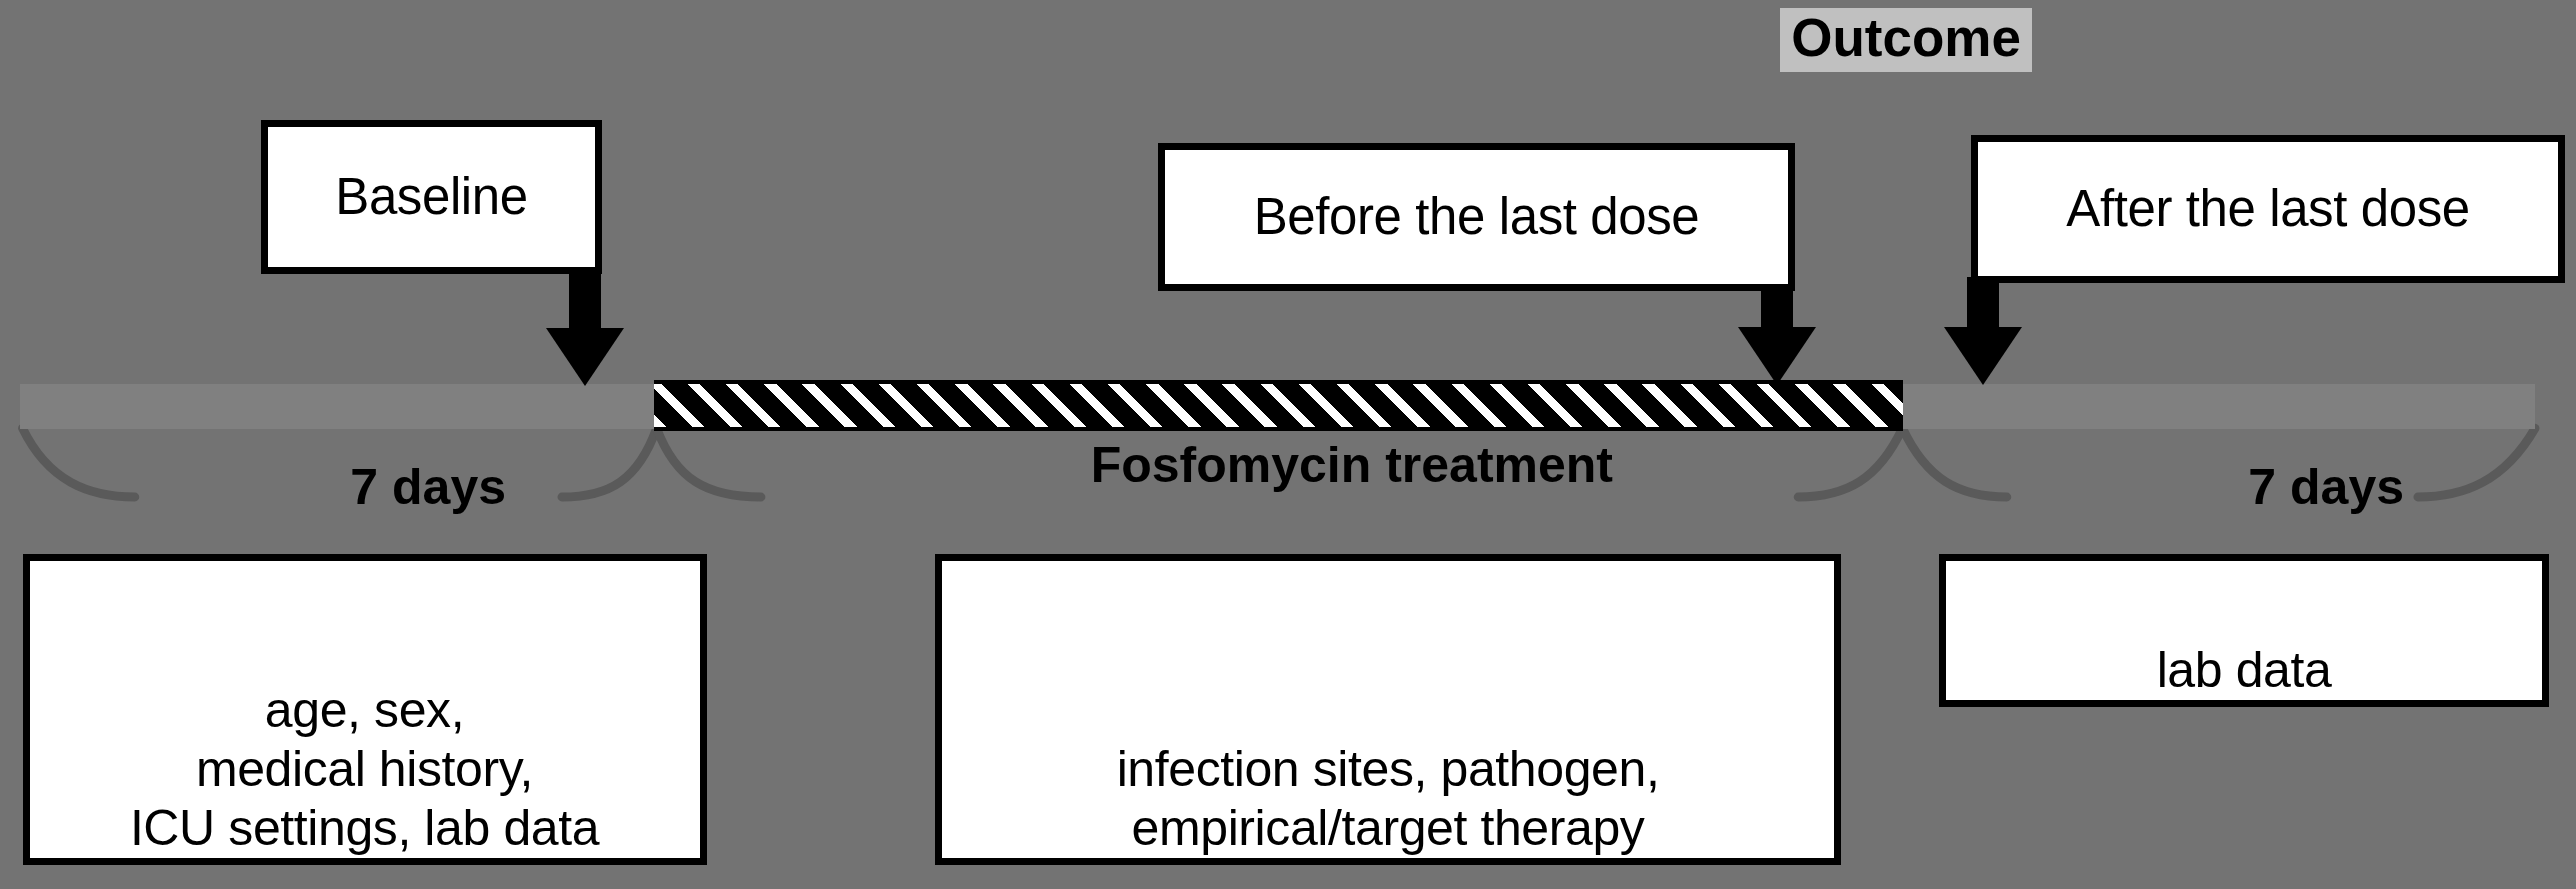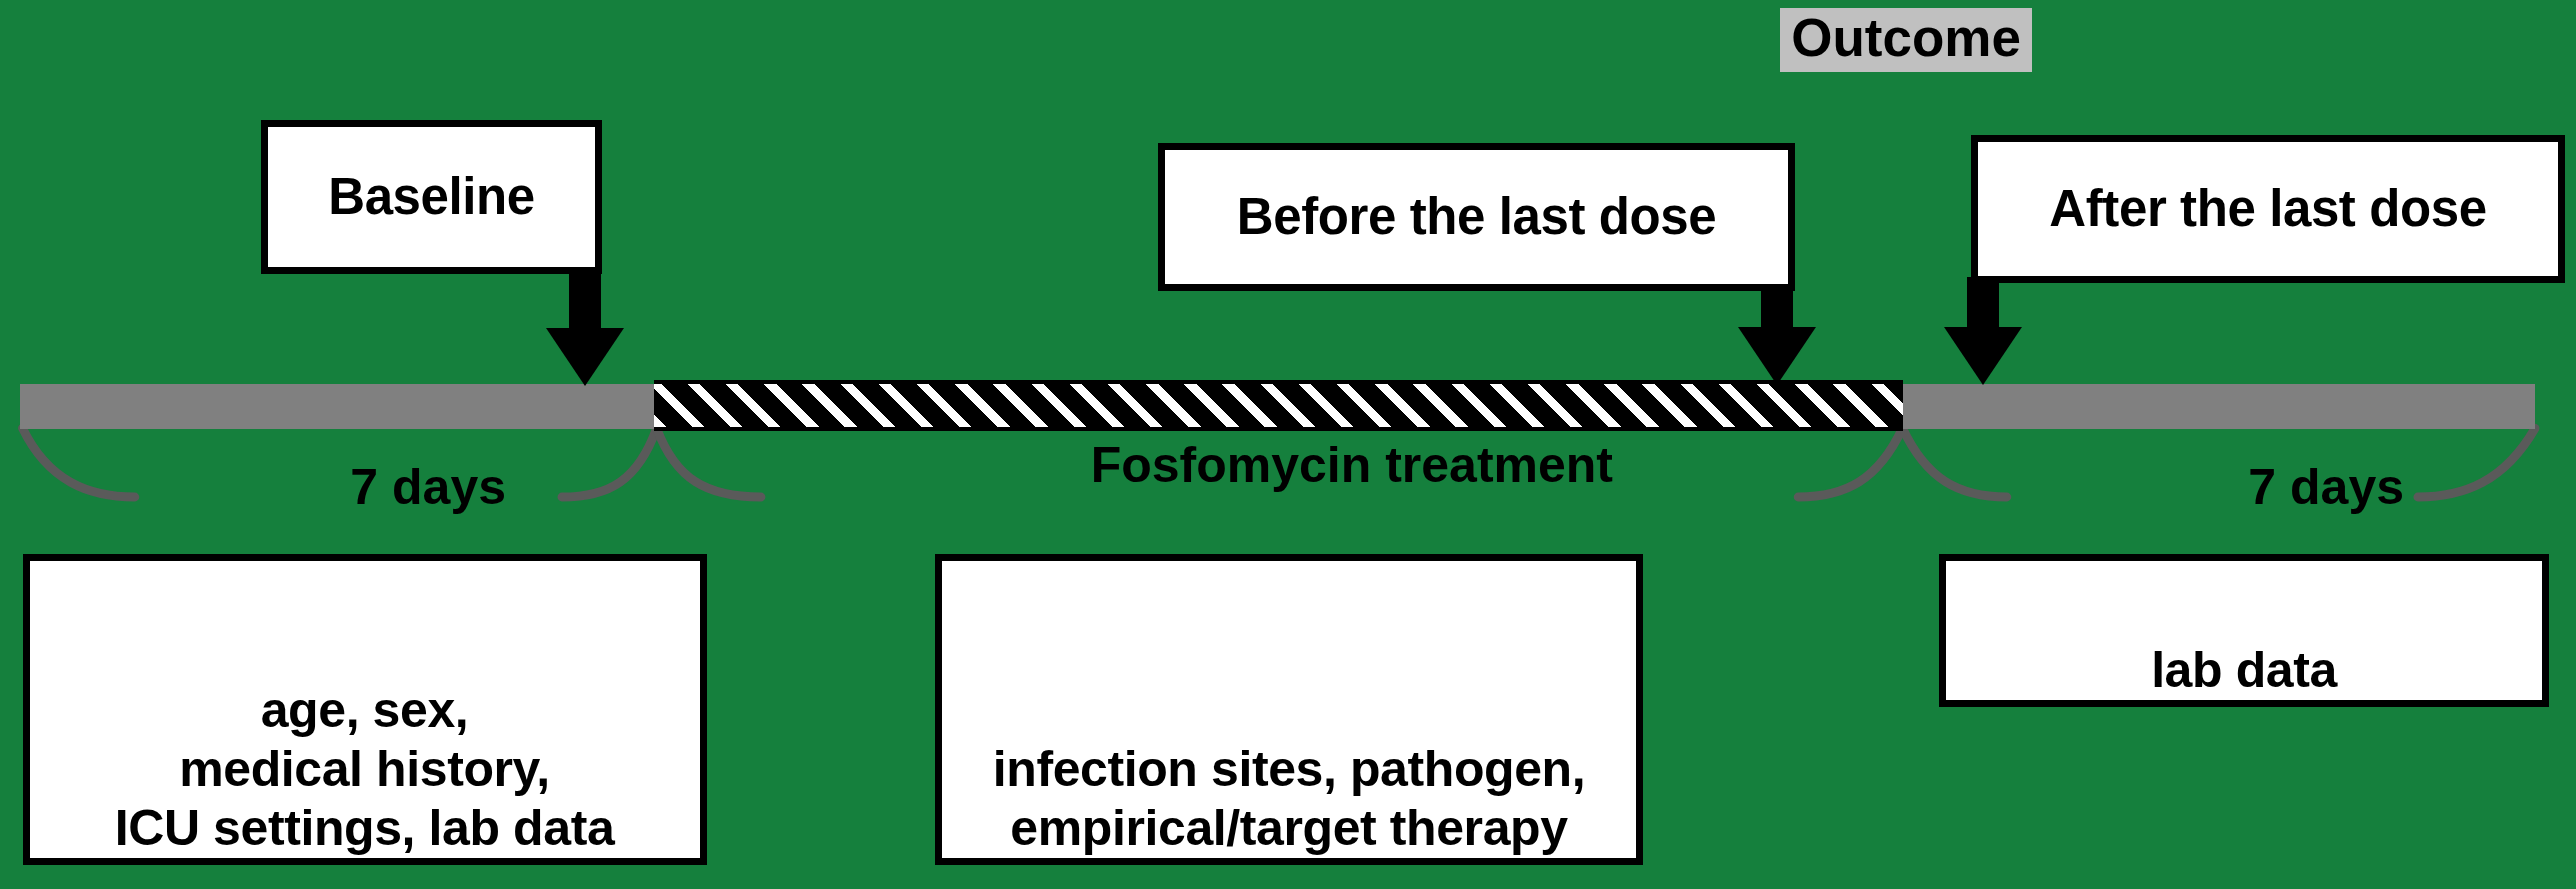--- a/index.html
+++ b/index.html
@@ -8,51 +8,51 @@
     padding: 0;
     background: #ffffff;
   }
   body {
     font-family: "Liberation Sans", sans-serif;
   }
   #canvas {
     position: relative;
     width: 2576px;
     height: 889px;
-    background: #15803d;
+    background: #737373;
     overflow: hidden;
   }
 
   
   .box {
     position: absolute;
     box-sizing: border-box;
     background: #ffffff;
     border: 7.2px solid #000000;
     display: flex;
     align-items: center;
     justify-content: center;
     text-align: center;
-    font-weight: bold;
+    font-weight: normal;
     color: #000000;
     line-height: 1.18;
     z-index: 6;
   }
 
   
   .top-box { font-size: 51px; letter-spacing: -0.4px; }
 
   #box-baseline        { left: 261px;  top: 120px;  width: 341px;  height: 154px; }
   #box-before-dose     { left: 1158px; top: 143px;  width: 637px;  height: 148px; }
   #box-after-dose      { left: 1971px; top: 135px;  width: 594px;  height: 148px; }
 
   
   .data-box { font-size: 50px; letter-spacing: -0.4px; align-items: flex-end; }
   #box-baseline-data   { left: 22.5px;   top: 554px;  width: 684px;  height: 311px; }
-  #box-treatment-data  { left: 935px; top: 554px;  width: 708px; height: 311px; }
+  #box-treatment-data  { left: 935px; top: 554px;  width: 906px; height: 311px; }
   #box-outcome-data    { left: 1939px; top: 554px;  width: 610px;  height: 153px; }
 
   .box-lines { display: block; }
   .box-line  { display: block; white-space: nowrap; }
 
   
   #outcome-label {
     position: absolute;
     left: 1780px;
     top: 8px;

